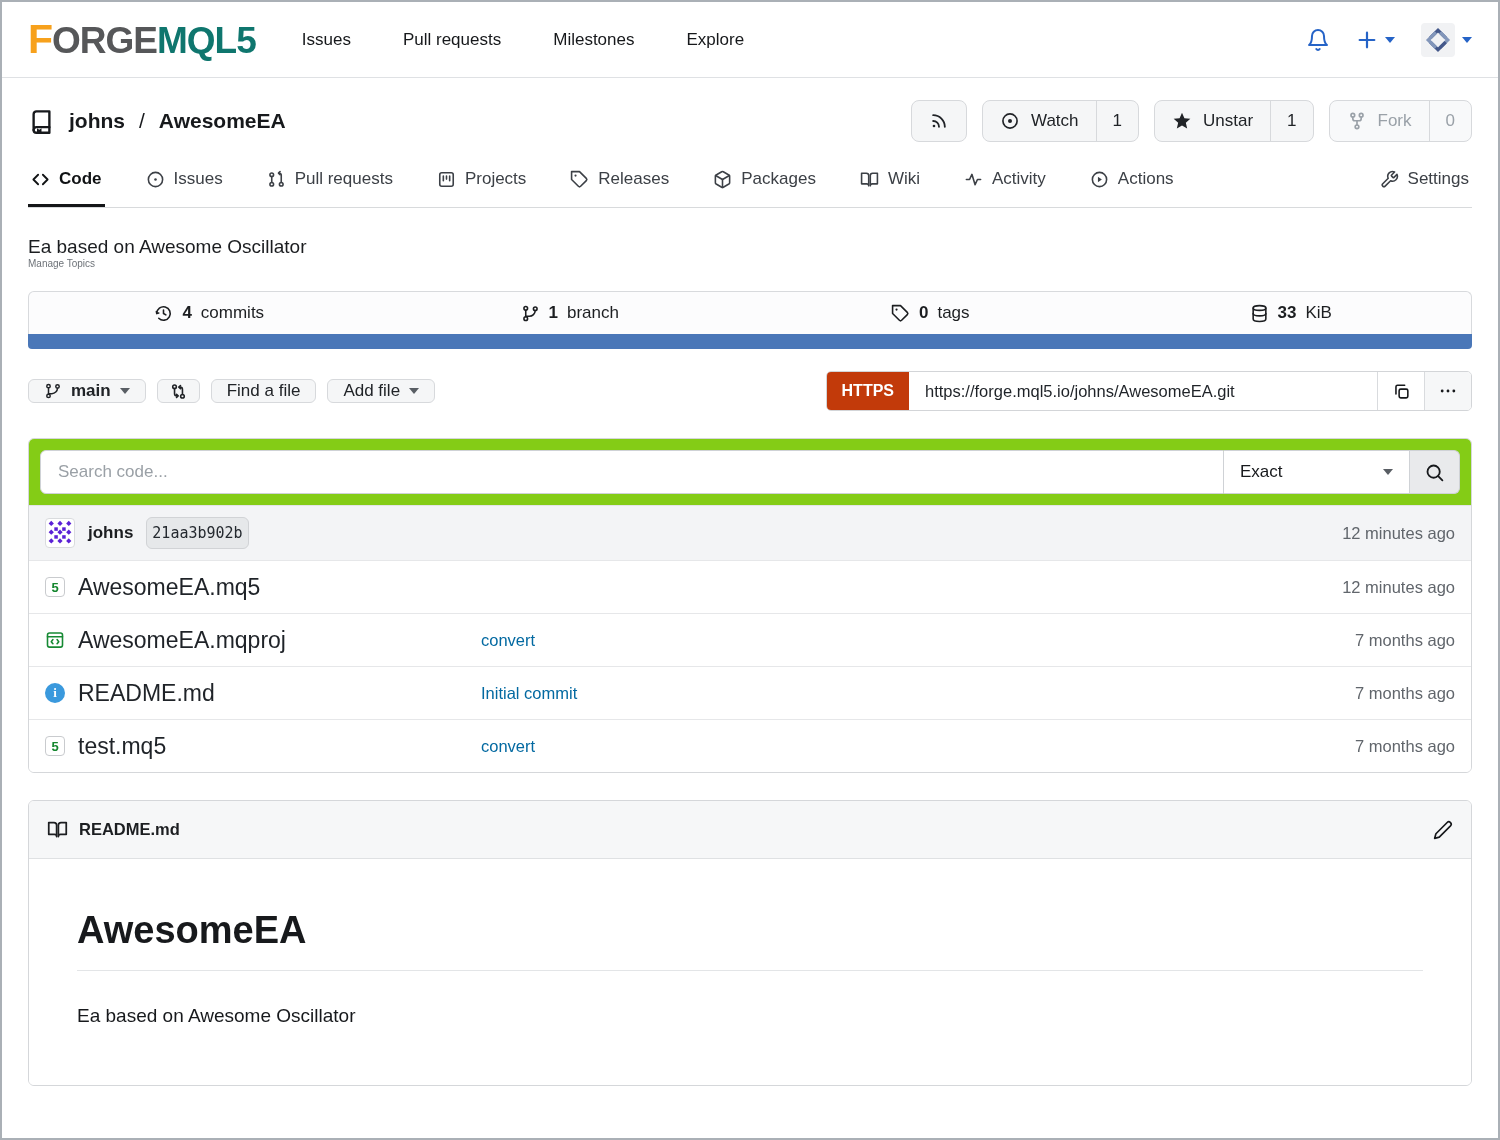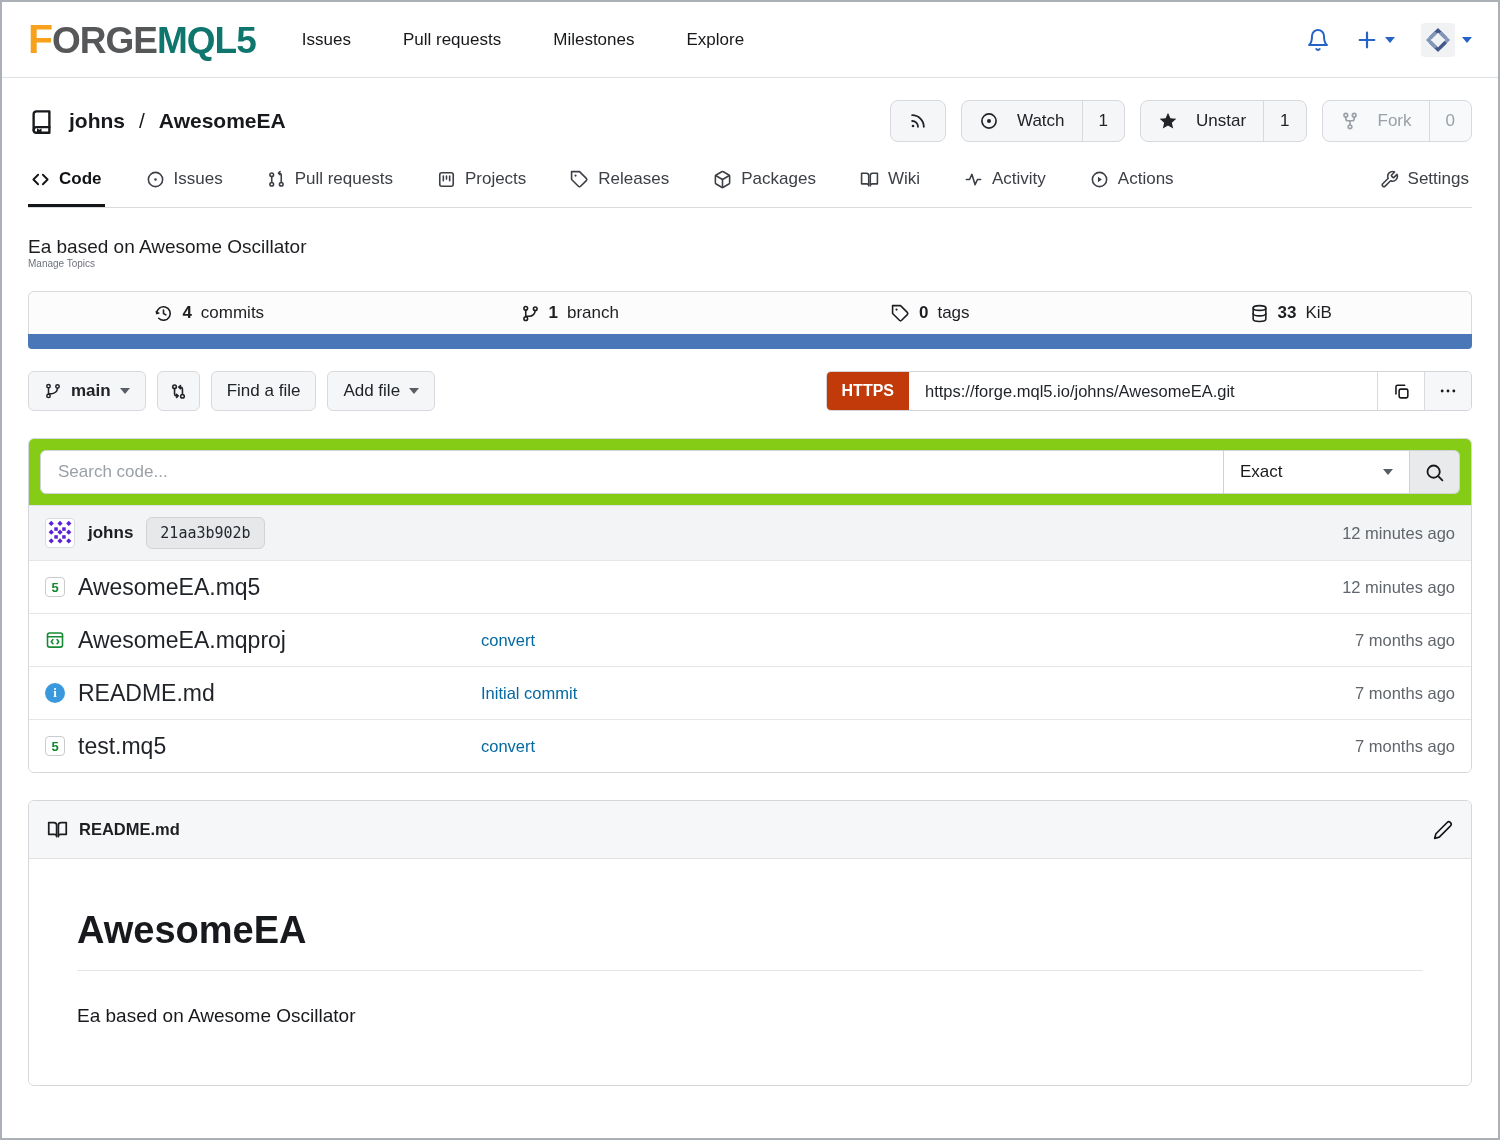--- a/index.html
+++ b/index.html
@@ -25,21 +25,21 @@
   .avatar-sq { width:34px; height:34px; border-radius:4px; background:#f1f2f4; display:flex; align-items:center; justify-content:center; }
 
   .page { padding:0 26px; }
 
   
   .repo-head { display:flex; align-items:center; margin-top:22px; }
   .repo-title { display:flex; align-items:center; gap:14px; font-size:21px; font-weight:600; color:#17191c; }
   .repo-title .sep { font-weight:400; color:#17191c; }
   .repo-actions { margin-left:auto; display:flex; gap:15px; }
   .hbtn { display:flex; align-items:stretch; border:1px solid #d7d9dc; background:#f5f6f7; border-radius:8px; overflow:hidden; font-size:17px; color:#202327; cursor:pointer; }
-  .hbtn .seg { display:flex; align-items:center; gap:18px; padding:10px 17px; }
+  .hbtn .seg { display:flex; align-items:center; gap:11px; padding:10px 17px; }
   .hbtn .cnt { display:flex; align-items:center; padding:10px 16px; border-left:1px solid #d7d9dc; }
   .hbtn.disabled { color:#9aa1a8; background:#f8f9fa; cursor:default; }
 
   
   .tabbar { display:flex; gap:38px; margin-top:14px; border-bottom:1px solid #d8dadc; padding:0; }
   .tab { display:flex; align-items:center; gap:9px; font-size:17px; color:#3c4046; padding:13px 3px 15px; cursor:pointer; border-bottom:3px solid transparent; }
   .tab.active { color:#101214; font-weight:700; border-bottom-color:#141618; }
   .tab.right { margin-left:auto; }
 
   
@@ -47,39 +47,39 @@
   .manage-topics { font-size:10px; color:#6d7278; margin-top:0; cursor:pointer; }
 
   
   .statsbox { display:flex; margin-top:22px; border:1px solid #d8dadd; border-bottom:none; border-radius:6px 6px 0 0; background:#fcfcfd; }
   .stat { flex:1; display:flex; align-items:center; justify-content:center; gap:9px; padding:11px 0; font-size:17px; color:#1c1e21; cursor:pointer; }
   .stat b { font-weight:700; }
   .langbar { height:15px; background:#4a77b8; border-radius:0 0 4px 4px; cursor:pointer; }
 
   
   .branch-row { display:flex; align-items:center; gap:11px; margin-top:22px; }
-  .tbtn { display:flex; align-items:center; gap:9px; border:1px solid #d7d9dc; background:#f5f6f7; border-radius:6px; padding:8px 15px; font-size:17px; color:#202327; cursor:pointer; height:40px; }
+  .tbtn { display:flex; align-items:center; gap:9px; border:1px solid #d7d9dc; background:#f5f6f7; border-radius:6px; padding:8px 15px; font-size:17px; color:#202327; cursor:pointer; height:24px; }
   .clone-group { margin-left:auto; display:flex; align-items:stretch; height:40px; border:1px solid #d3d5d8; border-radius:5px; overflow:hidden; }
   .https-btn { background:#c23a0a; color:#fff; font-weight:600; font-size:16px; display:flex; align-items:center; padding:0 15px; cursor:pointer; }
   .clone-input { width:468px; border:none; outline:none; padding:0 16px; font-size:16.5px; color:#1f2328; font-family:"Liberation Sans", sans-serif; }
   .clone-btn { display:flex; align-items:center; justify-content:center; width:47px; background:#fff; border-left:1px solid #d9dbde; cursor:pointer; color:#17191c; }
   .clone-btn.kebab { background:#f6f7f8; }
 
   
   .panel { border:1px solid #d5d7da; border-radius:6px; margin-top:27px; overflow:hidden; }
   .search-row { display:flex; padding:11px; background:#84cc16; }
   .search-input { flex:1; height:44px; border:1px solid #cfd2d6; border-radius:6px 0 0 6px; padding:0 17px; font-size:17px; outline:none; font-family:"Liberation Sans", sans-serif; color:#1c1e21; }
   .search-input::placeholder { color:#9aa0a6; }
   .mode-select { width:186px; background:#fff; border:1px solid #cfd2d6; border-left:none; display:flex; align-items:center; justify-content:space-between; padding:0 16px; font-size:17px; color:#17191c; cursor:pointer; }
   .mode-select .caret { color:#595e64; }
   .search-btn { width:50px; background:#e9eaec; border:1px solid #cfd2d6; border-left:none; border-radius:0 6px 6px 0; display:flex; align-items:center; justify-content:center; cursor:pointer; color:#17191c; }
   .commit-row { display:flex; align-items:center; gap:13px; padding:11px 16px; background:#f3f4f6; border-top:1px solid #e3e4e6; }
   .identicon { width:30px; height:30px; border:1px solid #d9dbde; border-radius:4px; background:#fff; cursor:pointer; }
   .commit-author { font-weight:700; font-size:17px; cursor:pointer; }
-  .hash-badge { font-family:"DejaVu Sans Mono", monospace; font-size:15px; color:#24292f; background:#e6e8ea; border:1px solid #d1d3d6; border-radius:6px; padding:6px 13px; cursor:pointer; }
+  .hash-badge { font-family:"DejaVu Sans Mono", monospace; font-size:15px; color:#24292f; background:#e6e8ea; border:1px solid #d1d3d6; border-radius:6px; padding:6px 5px; cursor:pointer; }
   .commit-time { margin-left:auto; color:#61666c; font-size:16.5px; }
   .file-row { display:flex; align-items:center; height:53px; padding:0 16px; border-top:1px solid #e6e7e9; background:#fff; }
   .fname-cell { display:flex; align-items:center; gap:13px; width:436px; }
   .fname { font-size:23px; color:#1f2328; cursor:pointer; }
   .fmsg { flex:1; font-size:16.5px; color:#0369a1; cursor:pointer; }
   .ftime { color:#61666c; font-size:16.5px; }
   .fileicon-5 { width:20px; height:20px; border:1px solid #c9cbce; border-radius:4px; background:#fff; display:flex; align-items:center; justify-content:center; font-weight:bold; font-size:13px; color:#14862e; }
   .fileicon-info { width:20px; height:20px; border-radius:50%; background:#3a99dd; color:#fff; display:flex; align-items:center; justify-content:center; font-weight:bold; font-size:13px; font-family:"Liberation Serif", serif; }
 
   

